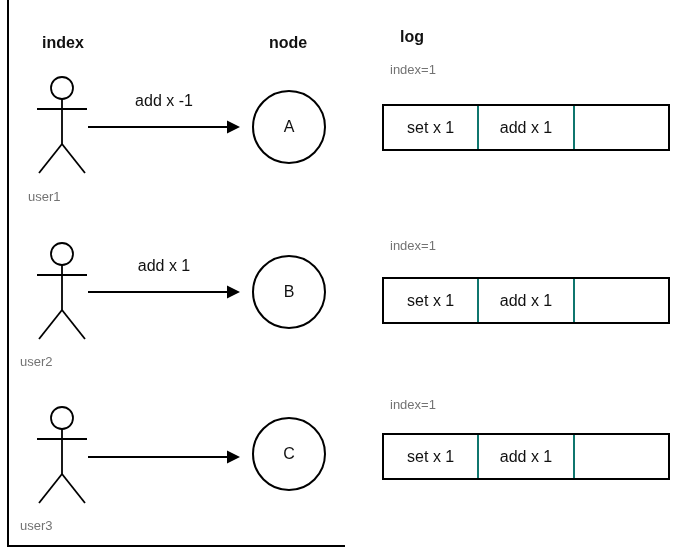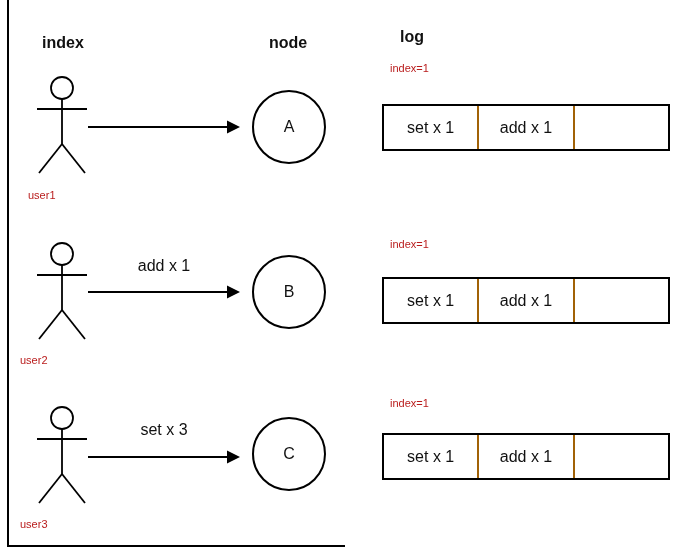--- a/index.html
+++ b/index.html
@@ -13,21 +13,21 @@
   }
   .abs { position: absolute; }
 
   
   .edge-left  { left: 7px; top: 0; width: 2px; height: 547px; background: #000; }
   .edge-bottom{ left: 7px; top: 545px; width: 338px; height: 2px; background: #000; }
 
   
   .col-header { font-size: 16px; font-weight: 700; color: #111; white-space: nowrap; }
 
-  .plain-text { font-size: 11px; color: #b91c1c; white-space: nowrap; }
+  .plain-text { font-size: 13px; color: #737373; white-space: nowrap; }
 
   
   .actor svg { display: block; }
 
   
   .msg-label { width: 152px; text-align: center; font-size: 16px; color: #111; white-space: nowrap; }
 
   
   .node-circle {
     width: 74px; height: 74px;
@@ -43,21 +43,21 @@
     width: 288px; height: 47px;
     border: 2px solid #000;
     box-sizing: border-box;
     display: flex;
     background: #fff;
   }
   .log-cell {
     flex: 1 1 0;
     display: flex; align-items: center; justify-content: center;
     font-size: 16px; color: #111;
-    border-right: 2px solid #a16207;
+    border-right: 2px solid #0f766e;
     box-sizing: border-box;
     white-space: nowrap;
   }
   .log-cell:last-child { border-right: none; }
 </style>
 </head>
 <body>
 
 <div id="canvas">
 
@@ -72,20 +72,21 @@
     <svg width="60" height="100" viewBox="0 0 60 100">
       <circle cx="30" cy="12" r="11" fill="none" stroke="#000" stroke-width="1.8"></circle>
       <line x1="30" y1="23" x2="30" y2="68" stroke="#000" stroke-width="1.8"></line>
       <line x1="5" y1="33" x2="55" y2="33" stroke="#000" stroke-width="1.8"></line>
       <line x1="30" y1="68" x2="7" y2="97" stroke="#000" stroke-width="1.8"></line>
       <line x1="30" y1="68" x2="53" y2="97" stroke="#000" stroke-width="1.8"></line>
     </svg>
   </div>
   <div class="abs plain-text" style="left:28px; top:189px;">user1</div>
 
+  <div class="abs msg-label" style="left:88px; top:92px;">add x -1</div>
   <div class="abs" style="left:88px; top:117px;">
     <svg width="152" height="20" viewBox="0 0 152 20">
       <line x1="0" y1="10" x2="139" y2="10" stroke="#000" stroke-width="1.8"></line>
       <polygon points="139,3.5 152,10 139,16.5" fill="#000"></polygon>
     </svg>
   </div>
 
   <div class="abs node-circle" style="left:252px; top:90px;">
     <span>A</span>
   </div>
@@ -131,21 +132,20 @@
     <svg width="60" height="100" viewBox="0 0 60 100">
       <circle cx="30" cy="12" r="11" fill="none" stroke="#000" stroke-width="1.8"></circle>
       <line x1="30" y1="23" x2="30" y2="68" stroke="#000" stroke-width="1.8"></line>
       <line x1="5" y1="33" x2="55" y2="33" stroke="#000" stroke-width="1.8"></line>
       <line x1="30" y1="68" x2="7" y2="97" stroke="#000" stroke-width="1.8"></line>
       <line x1="30" y1="68" x2="53" y2="97" stroke="#000" stroke-width="1.8"></line>
     </svg>
   </div>
   <div class="abs plain-text" style="left:20px; top:518px;">user3</div>
 
-  <div class="abs msg-label" style="left:88px; top:421px;">set x 3</div>
   <div class="abs" style="left:88px; top:447px;">
     <svg width="152" height="20" viewBox="0 0 152 20">
       <line x1="0" y1="10" x2="139" y2="10" stroke="#000" stroke-width="1.8"></line>
       <polygon points="139,3.5 152,10 139,16.5" fill="#000"></polygon>
     </svg>
   </div>
 
   <div class="abs node-circle" style="left:252px; top:417px;">
     <span>C</span>
   </div>

